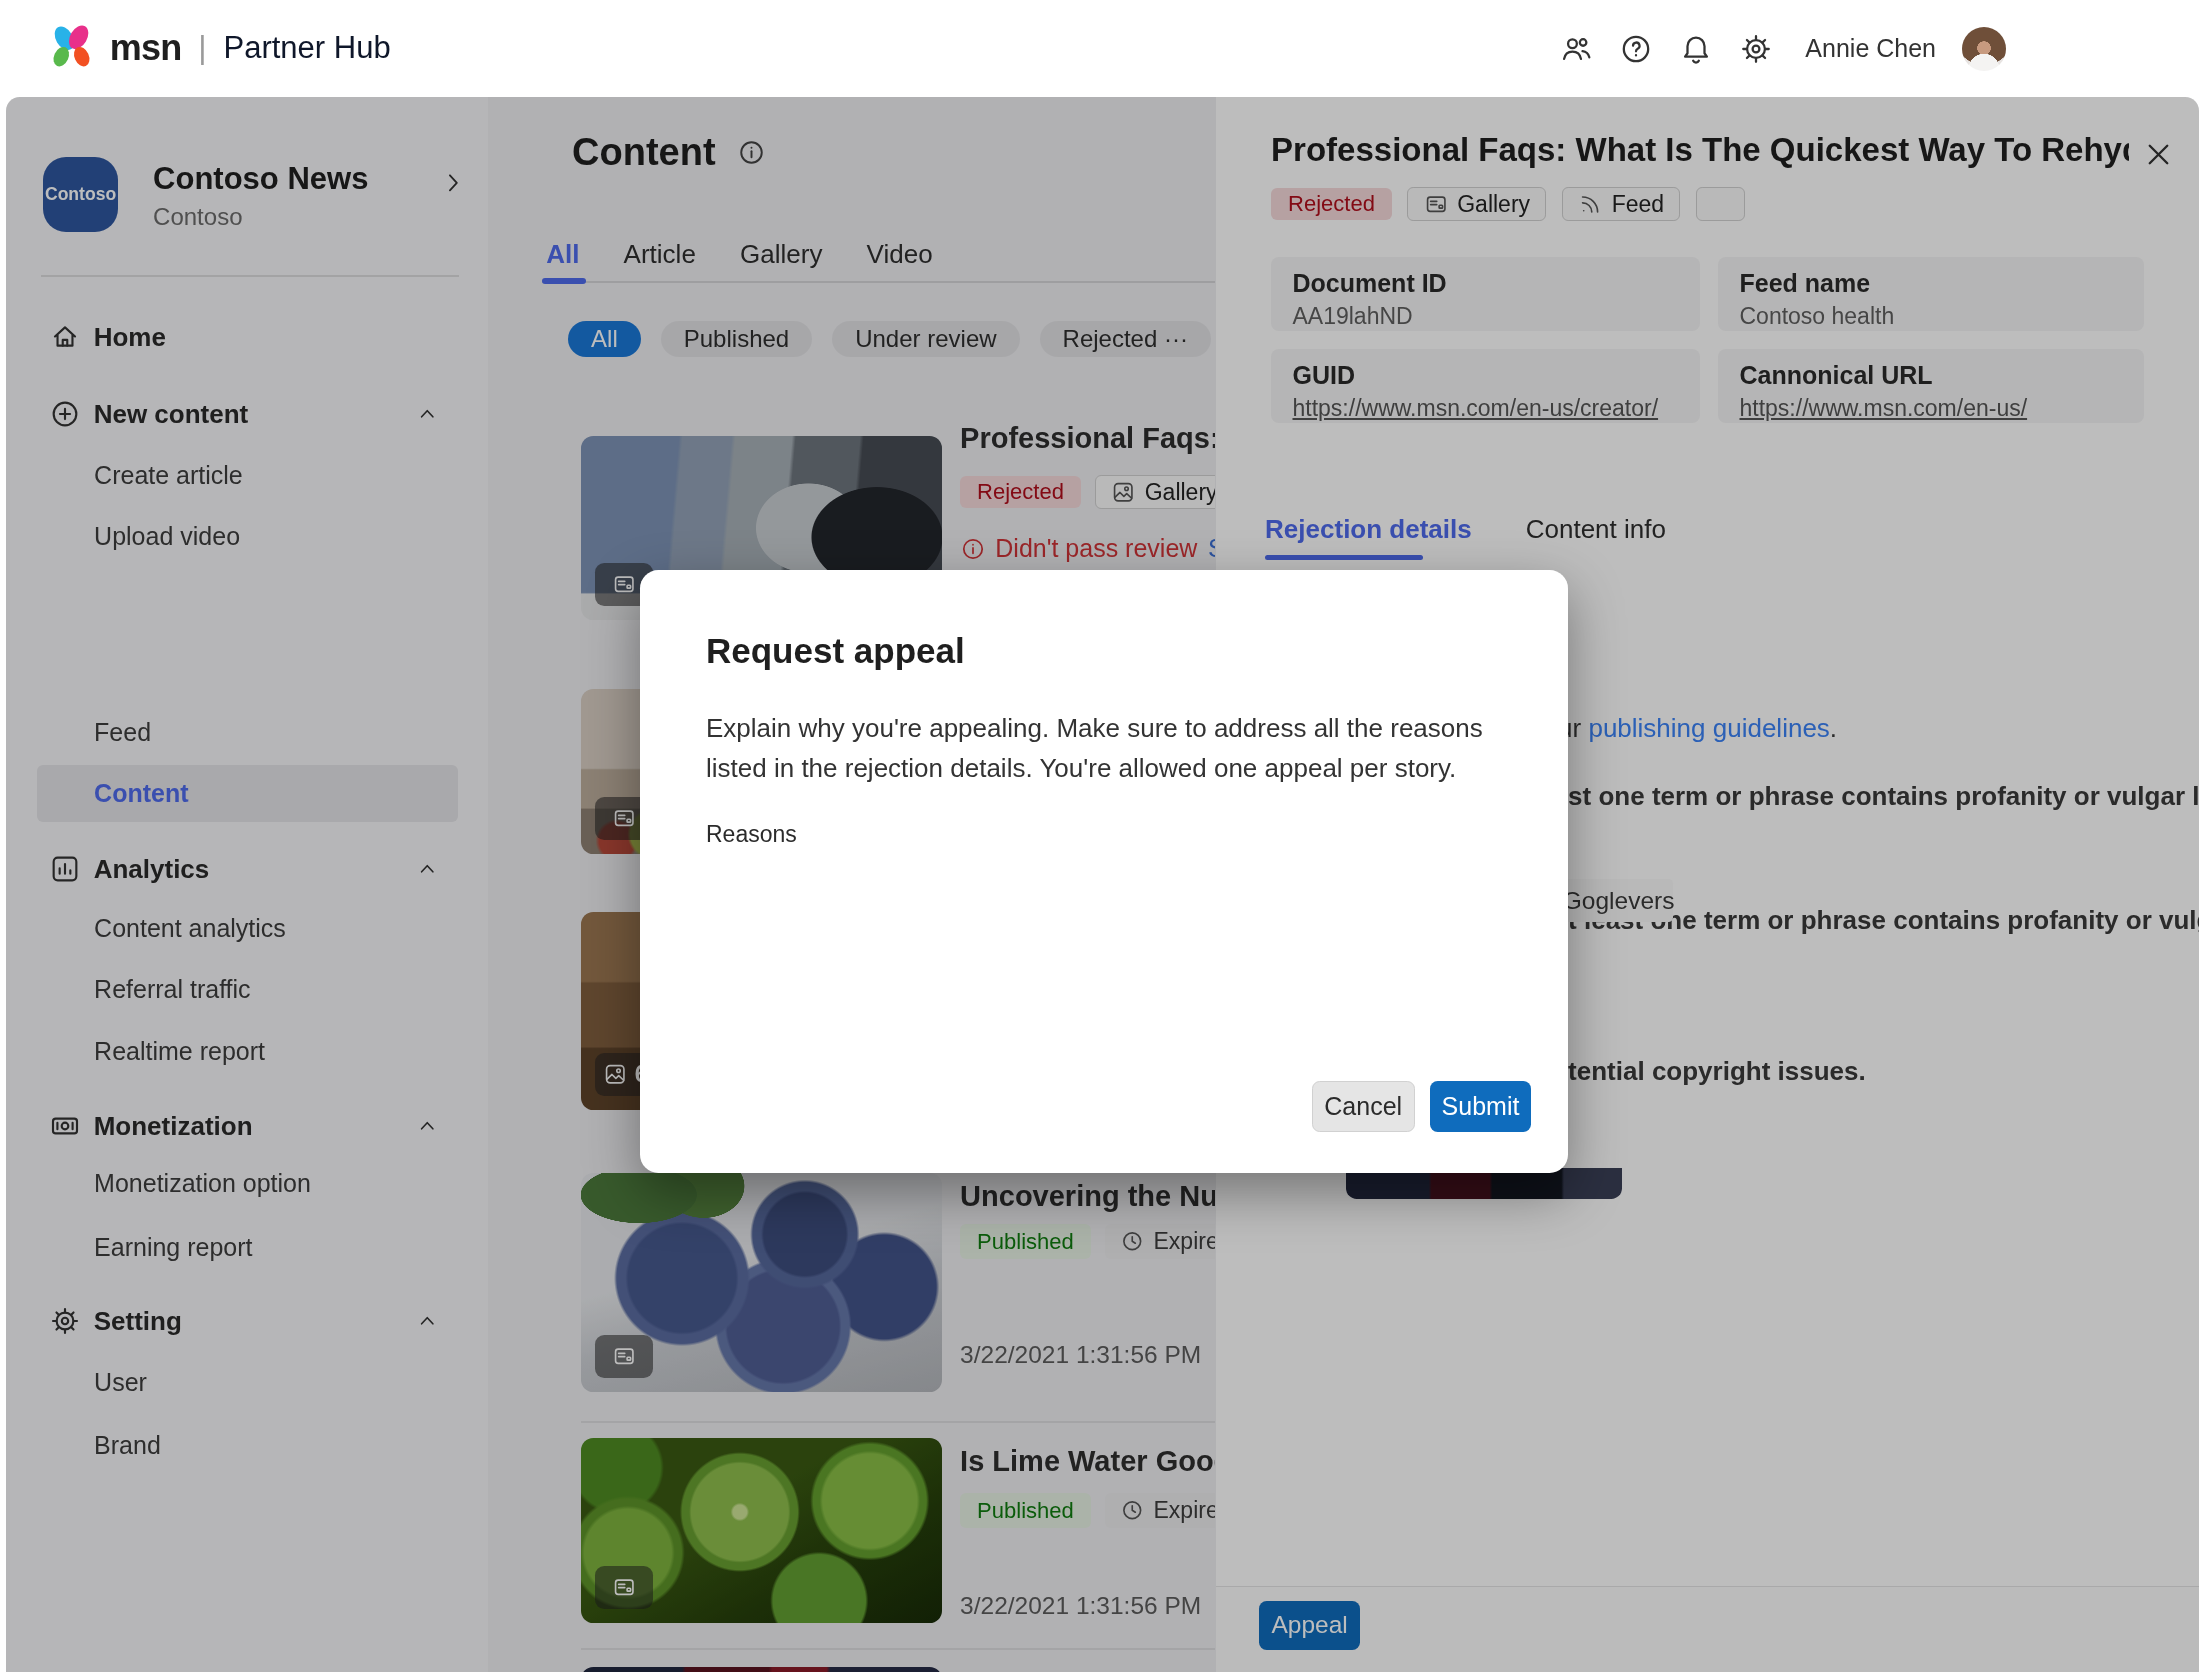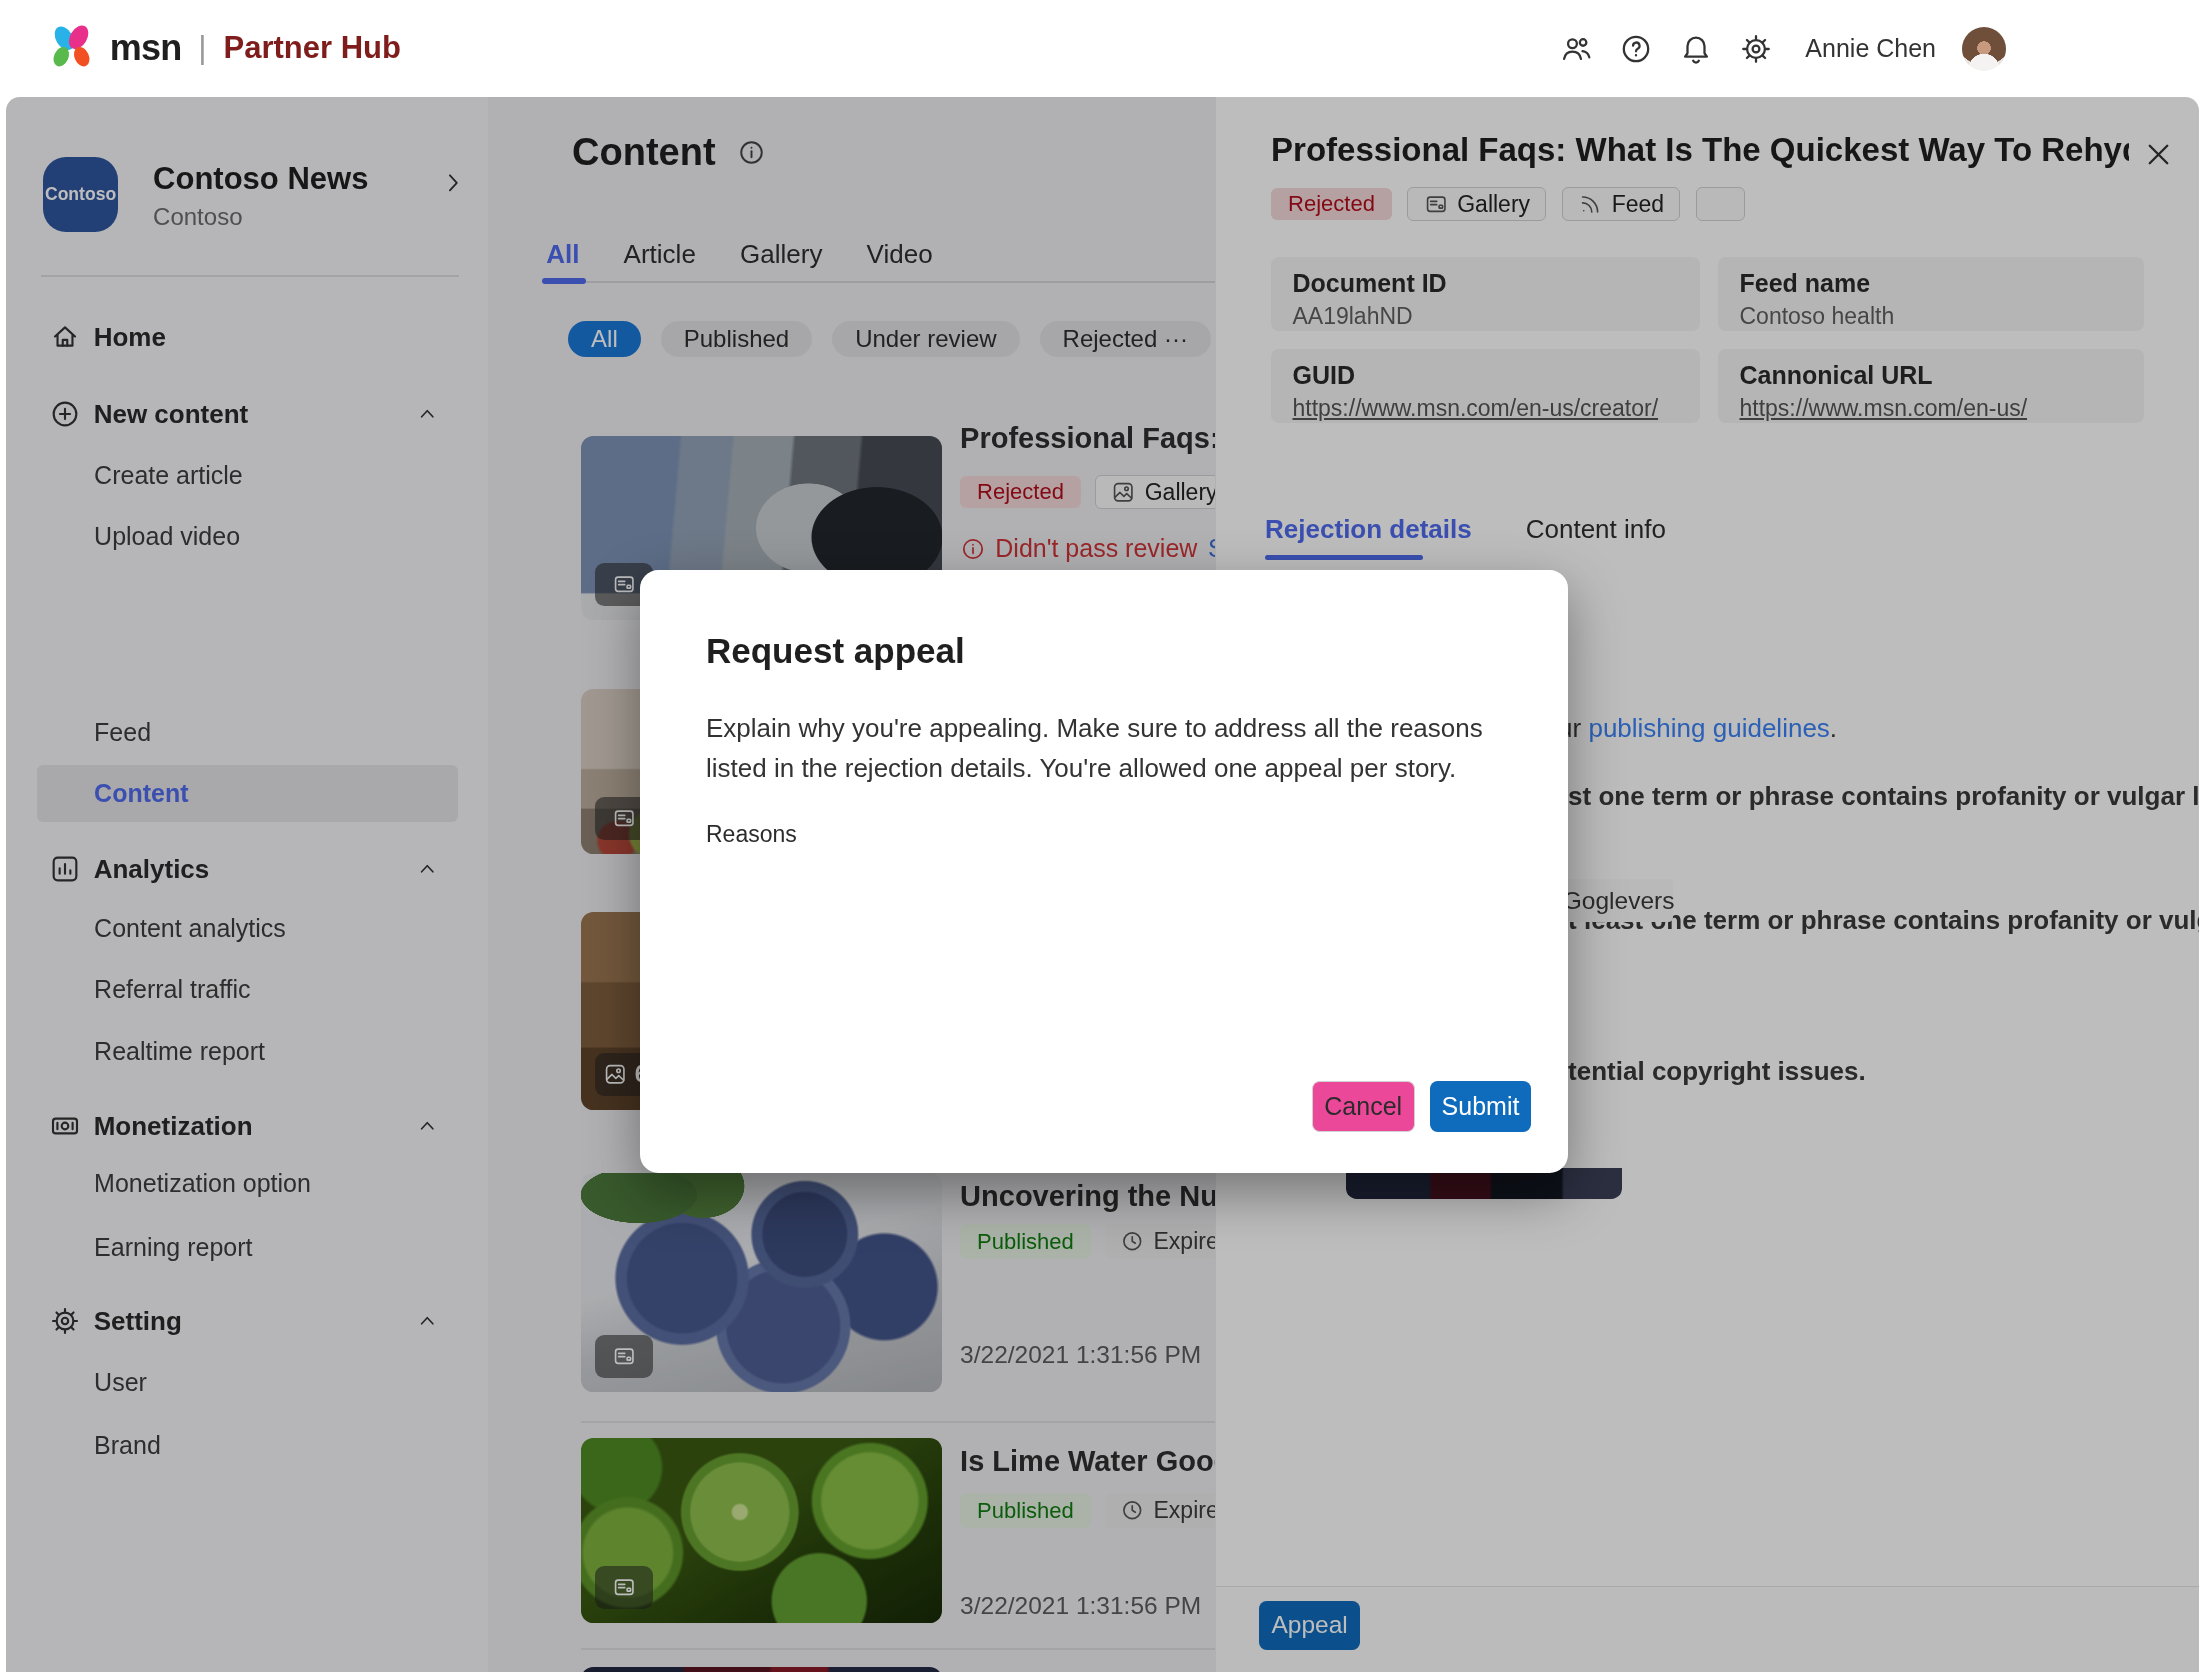--- a/index.html
+++ b/index.html
@@ -5,21 +5,21 @@
   html,body{margin:0;padding:0;background:#ffffff;}
   #app{position:relative;width:2205px;height:1678px;overflow:hidden;
        font-family:"Liberation Sans","DejaVu Sans",sans-serif;color:#2b2b2b;background:#fff;}
   svg.ic{display:block;fill:none;stroke:currentColor;stroke-width:1.6;stroke-linecap:round;stroke-linejoin:round;}
 
   
   .topbar{position:absolute;left:4px;top:0;width:2028px;height:97px;background:#fff;z-index:20;}
   .brand{position:absolute;left:43px;top:23px;display:flex;align-items:center;gap:13.8px;}
   .brand .msn{font-size:36px;font-weight:700;color:#1f1f1f;letter-spacing:-0.8px;}
   .brand .sep{font-size:32px;color:#9a9a9a;font-weight:300;margin:0 3.1px;}
-  .brand .prod{font-size:31px;color:#7f1d1d;font-weight:700;}
+  .brand .prod{font-size:31px;color:#0f172a;font-weight:400;}
   .top-actions{position:absolute;right:26px;top:0;height:97px;display:flex;align-items:center;gap:26px;}
   .tico{width:34px;height:34px;color:#333;cursor:pointer;}
   .uname{font-size:25px;color:#333;margin-left:6.1px;}
   .avatar{width:44px;height:44px;border-radius:50%;cursor:pointer;background:
      radial-gradient(circle at 50% 96%, #f4f3f2 0 32%, transparent 33%),
      radial-gradient(circle at 50% 48%, #c79a7f 0 21%, transparent 22%),
      radial-gradient(ellipse 60% 50% at 50% 36%, #6f4f39 0 99%, transparent 100%),
      #e7e3e1;}
 
   
@@ -114,21 +114,21 @@
   .mdesc{position:absolute;left:66px;top:138px;width:812px;font-size:26px;line-height:40px;color:#333;}
   .mlabel{position:absolute;left:66px;top:251px;font-size:23px;color:#2b2b2b;}
   .twrap{position:absolute;left:66px;top:293px;width:819px;height:162px;}
   .twrap textarea{width:100%;height:100%;box-sizing:border-box;border:1.5px solid #c9c9c9;border-radius:7.7px;
          resize:none;padding:20px 21.4px;font-size:27px;color:#333;font-family:inherit;background:#fff;outline:none;}
   .twrap textarea::placeholder{color:#757575;}
   .tcount{position:absolute;right:20px;bottom:12.3px;font-size:23px;color:#616161;}
   .mbtns{position:absolute;right:37px;top:511px;display:flex;gap:15.3px;}
   .btn{height:51px;border-radius:7.7px;font-size:25px;display:flex;align-items:center;justify-content:center;
        cursor:pointer;font-family:inherit;}
-  .btn.cancel{width:103px;background:#ec4899;border:1.5px solid #d1d1d1;color:#2b2b2b;}
+  .btn.cancel{width:103px;background:#e5e5e5;border:1.5px solid #d1d1d1;color:#2b2b2b;}
   .btn.submit{width:101px;background:#0f6cbd;border:none;color:#fff;}
 
   
   .ph-faucet{height:184px;top:339px;background:
      linear-gradient(to top, #e6e7e8 0 14%, transparent 15%),
      radial-gradient(ellipse 30% 45% at 82% 55%, #23262c 0 60%, transparent 61%),
      radial-gradient(ellipse 24% 40% at 63% 50%, #c8cdd1 0 60%, transparent 61%),
      linear-gradient(95deg, #7e93b6 0 26%, #93a3b8 27% 40%, #a8b1b8 41% 56%, #6e767e 57% 74%, #474c54 75%);}
   .ph-kitchen{height:165px;top:592px;background:
      radial-gradient(circle at 20% 88%, #9fae4a 0 7%, transparent 8%),

